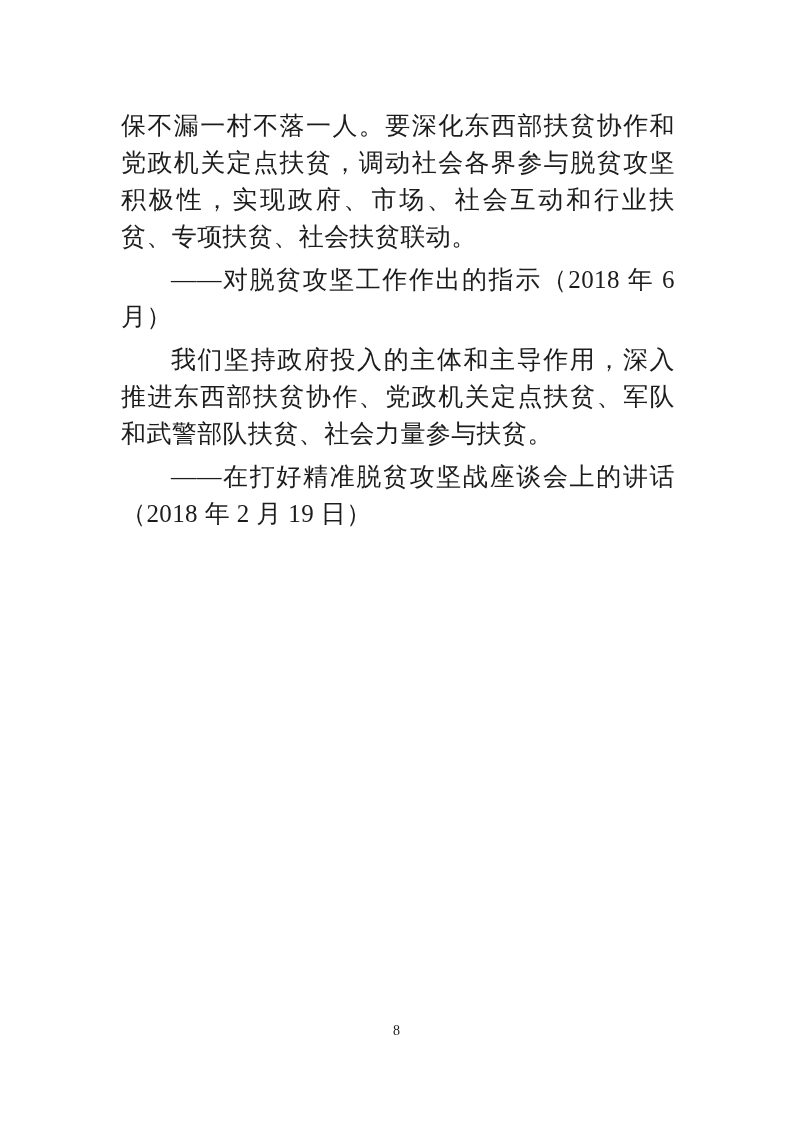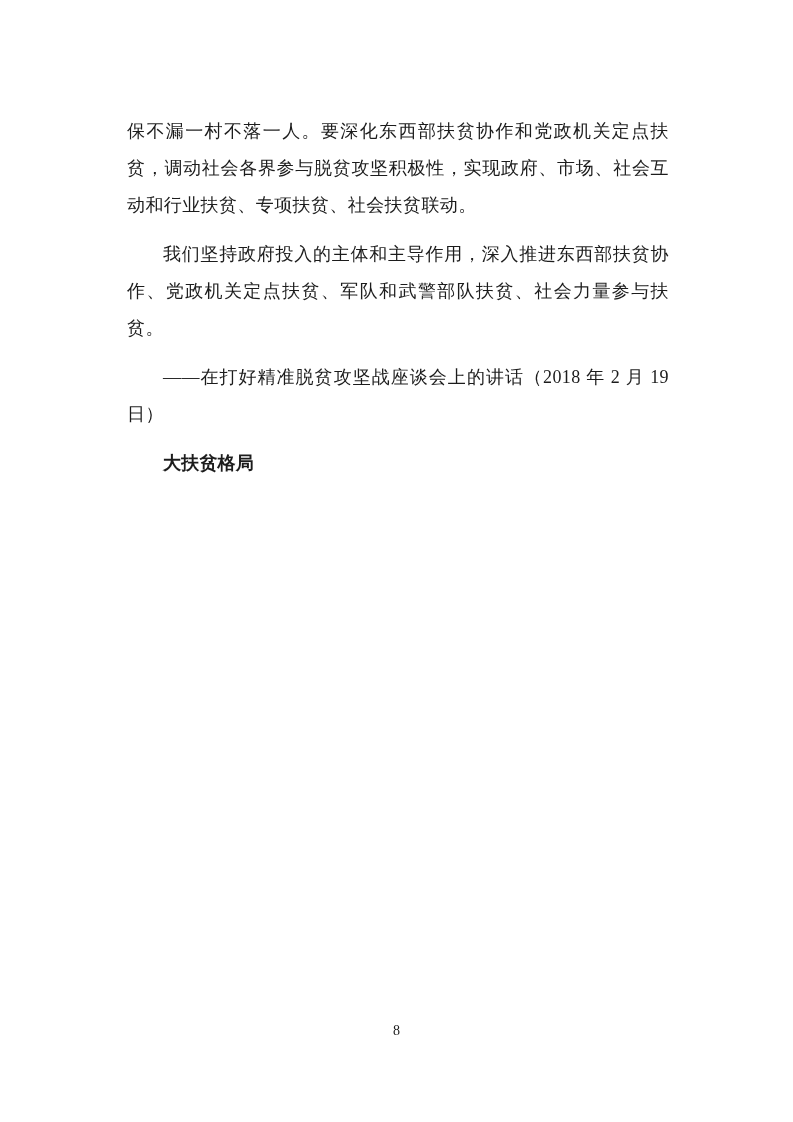--- a/index.html
+++ b/index.html
@@ -16,22 +16,22 @@
     font-family: "Liberation Serif", serif;
     color: #1c1c1c;
   }
   .content {
     position: absolute;
     left: 115px;
     top: 101px;
     width: 566px;
   }
   .content p {
-    margin: 12px;
-    font-size: 18px;
+    margin: 6px;
+    font-size: 25px;
     line-height: 37px;
     text-align: justify;
     text-justify: inter-character;
     letter-spacing: 0.4px;
   }
   p.body-para {
     text-indent: 2em;
   }
   p.body-para.no-indent {
     text-indent: 0;
@@ -57,18 +57,18 @@
     color: #1c1c1c;
     font-family: "Liberation Serif", serif;
   }
 </style>
 </head>
 <body>
 
 <div class="page">
   <div class="content">
     <p class="body-para no-indent">保不漏一村不落一人。要深化东西部扶贫协作和党政机关定点扶贫，调动社会各界参与脱贫攻坚积极性，实现政府、市场、社会互动和行业扶贫、专项扶贫、社会扶贫联动。</p>
+    <p class="attribution">——对脱贫攻坚工作作出的指示（2018 年 6 月）</p>
     <p class="body-para">我们坚持政府投入的主体和主导作用，深入推进东西部扶贫协作、党政机关定点扶贫、军队和武警部队扶贫、社会力量参与扶贫。</p>
     <p class="attribution">——在打好精准脱贫攻坚战座谈会上的讲话（2018 年 2 月 19 日）</p>
-    <p class="heading">大扶贫格局</p>
   </div>
   <div class="page-number">8</div>
 </div>
 
 </body></html>

